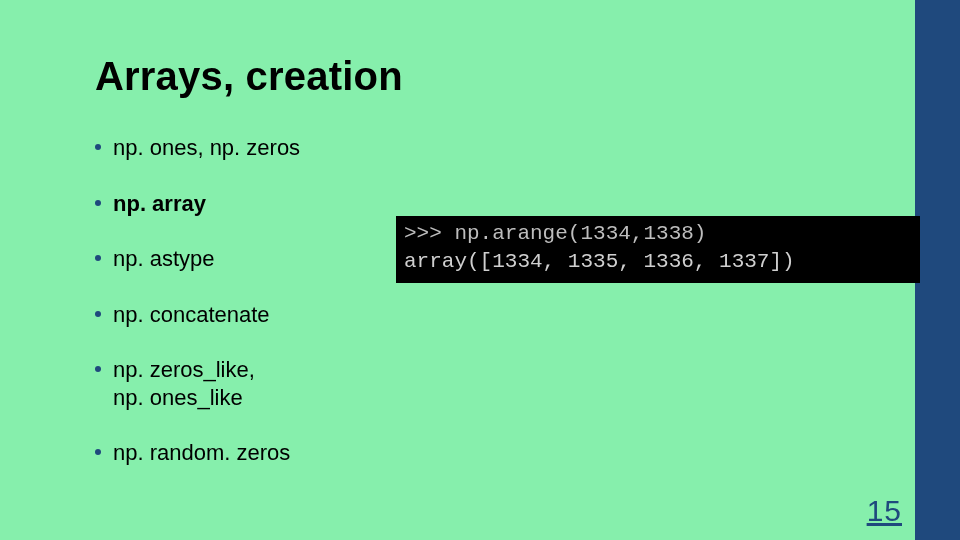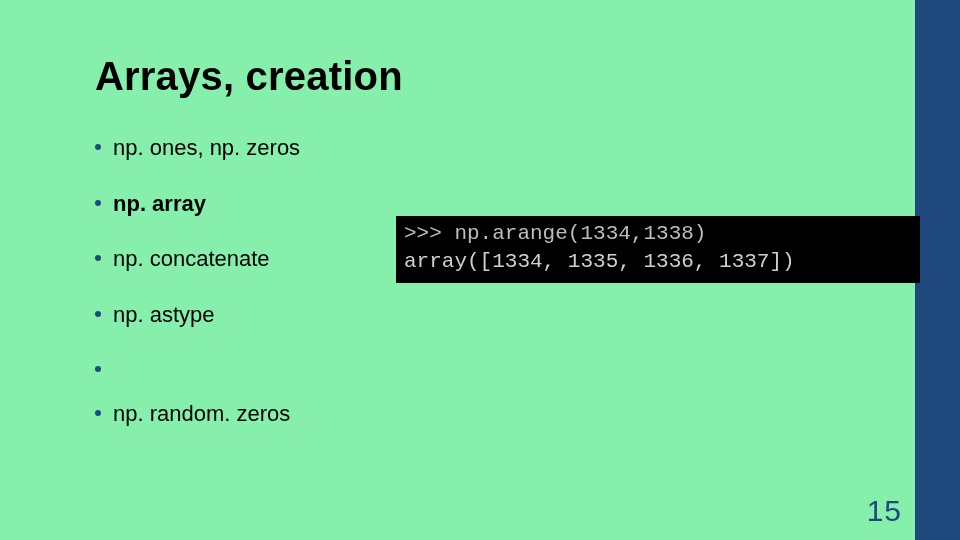--- a/index.html
+++ b/index.html
@@ -68,20 +68,21 @@
     margin-left: 20px;
   }
   .code-box .prompt { color: #bdbdbd; }
   .page-num {
     position: absolute;
     right: 58px;
     bottom: 12px;
     font-size: 30px;
     color: #1f497d;
     letter-spacing: 1px;
+    text-decoration: underline;
   }
 </style>
 </head>
 <body>
 
 <div class="slide">
 
   <div class="right-bar"></div>
 
   <h1 class="title">Arrays, creation</h1>
@@ -93,30 +94,34 @@
       <span class="txt">np. ones,  np. zeros</span>
     </div>
 
     <div class="bullet bold">
       <span class="dot"></span>
       <span class="txt">np. array</span>
     </div>
 
     <div class="bullet">
       <span class="dot"></span>
-      <span class="txt">np. concatenate</span>
+      <span class="txt">np. astype</span>
     </div>
 
     <div class="bullet">
       <span class="dot"></span>
-      <span class="txt">np. astype</span>
+      <span class="txt">np. concatenate</span>
     </div>
 
     <div class="bullet multiline">
       <span class="dot"></span>
+      <span class="txt">
+        <span>np. zeros_like,</span>
+        <span class="line2">np. ones_like</span>
+      </span>
     </div>
 
     <div class="bullet">
       <span class="dot"></span>
       <span class="txt">np. random. zeros</span>
     </div>
 
   </div>
 
   <div class="code-box"><span class="prompt">&gt;&gt;&gt; np.arange(1334,1338)</span>

